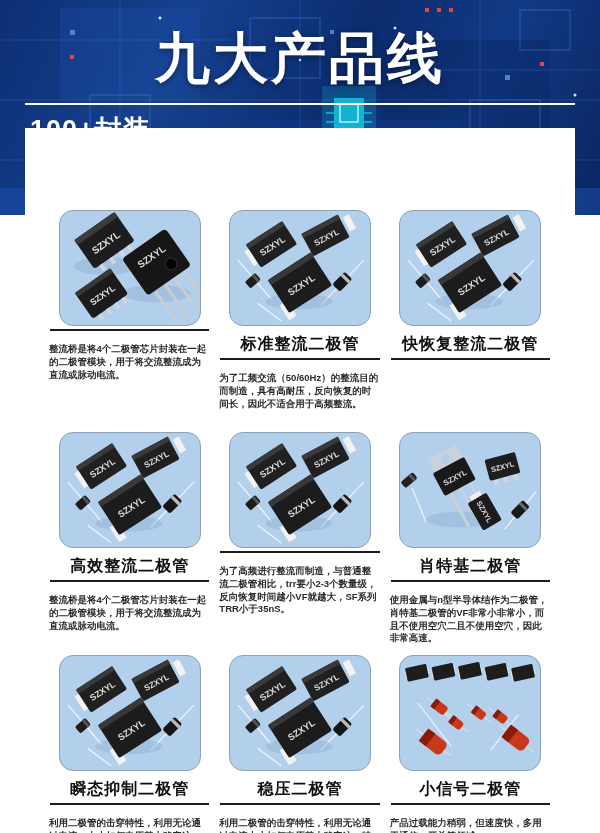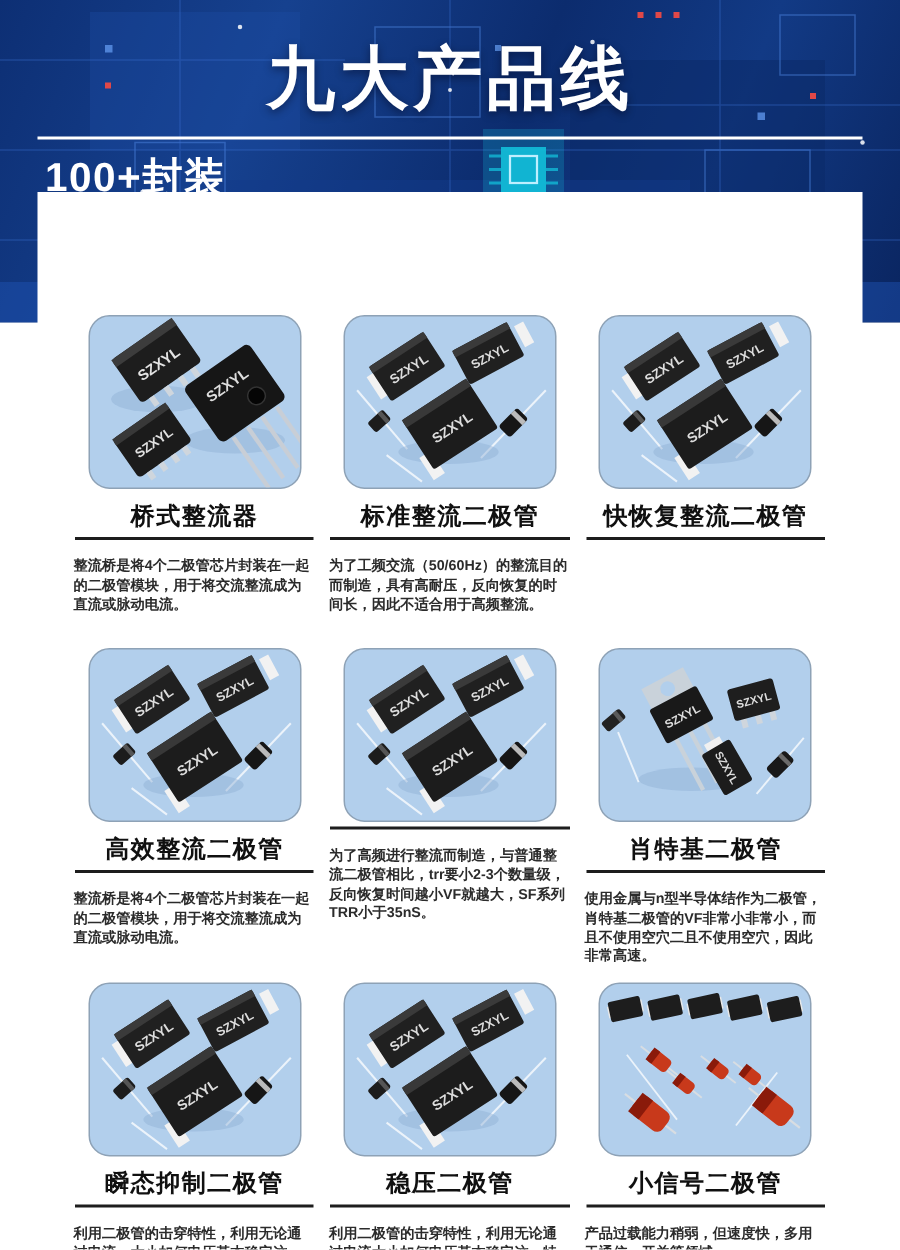--- a/index.html
+++ b/index.html
@@ -6,21 +6,21 @@
   html,body { width:600px; height:833px; overflow:hidden; background:#fff;
     font-family:"Liberation Sans","DejaVu Sans",sans-serif; }
   .page { position:relative; width:600px; height:833px; }
 
   
   .hero { position:absolute; top:0; left:0; width:600px; height:215px; z-index:1;
     background:linear-gradient(112deg,#0d2f74 0%,#16418f 28%,#0c2c6e 55%,#123a85 76%,#0a2560 100%);
     overflow:hidden; }
   .hero-texture { position:absolute; inset:0; }
   .hero-title { position:relative; z-index:3; margin-top:22px; text-align:center;
-    font-size:46px; font-weight:bold; color:#ffffff; letter-spacing:3px;
+    font-size:55px; font-weight:bold; color:#ffffff; letter-spacing:3px;
     text-shadow:0 2px 6px rgba(0,0,20,.45); }
   .hero-rule { position:relative; z-index:3; height:2px; background:#ffffff; margin:7px 25px 0 25px; }
   .hero-sub { position:relative; z-index:3; margin:7px 0 0 30px;
     font-size:27px; font-weight:bold; color:#ffffff; letter-spacing:1px; }
 
   
   .panel { position:absolute; top:128px; left:25px; right:25px; bottom:0;
     background:#ffffff; z-index:2; }
   .grid { display:grid; grid-template-columns:repeat(3,1fr); column-gap:9px; row-gap:0;
     padding:82px 24px 0 24px; }
@@ -137,21 +137,20 @@
       <g fill="#cfd6dd">
         <rect x="-16" y="16" width="4" height="6"></rect>
                   <rect x="-6" y="16" width="4" height="6"></rect>
         <rect x="4" y="16" width="4" height="6"></rect>
                   <rect x="13" y="16" width="4" height="6"></rect>
       </g>
       <text x="0" y="5" font-size="9" font-weight="bold" fill="#e0e0e0" text-anchor="middle">SZXYL</text>
     </g>
   </svg>
 </div>
-        <div class="card-title">桥式整流器</div>
         <div class="card-rule"></div>
         <div class="card-desc">整流桥是将4个二极管芯片封装在一起的二极管模块，用于将交流整流成为直流或脉动电流。</div>
       </div>
 
       <div class="card">
         <div class="pic">
   <svg viewBox="0 0 142 116">
     <g stroke="#f2f7fc" stroke-width="1.4" opacity="0.9">
       <line x1="8" y1="50" x2="42" y2="90"></line>
       <line x1="92" y1="96" x2="136" y2="50"></line>

